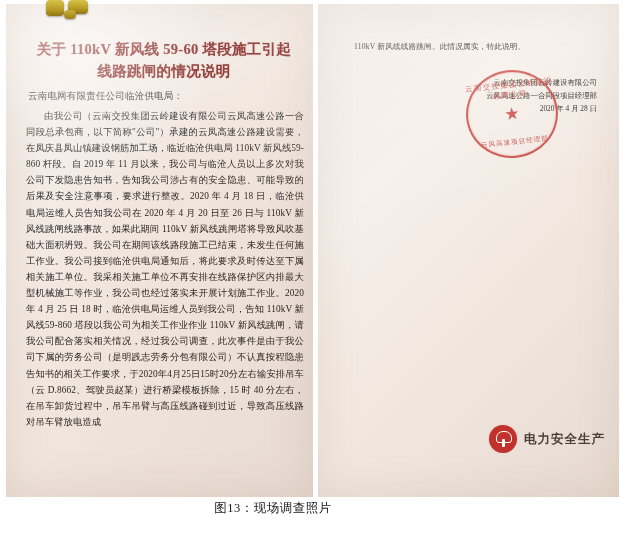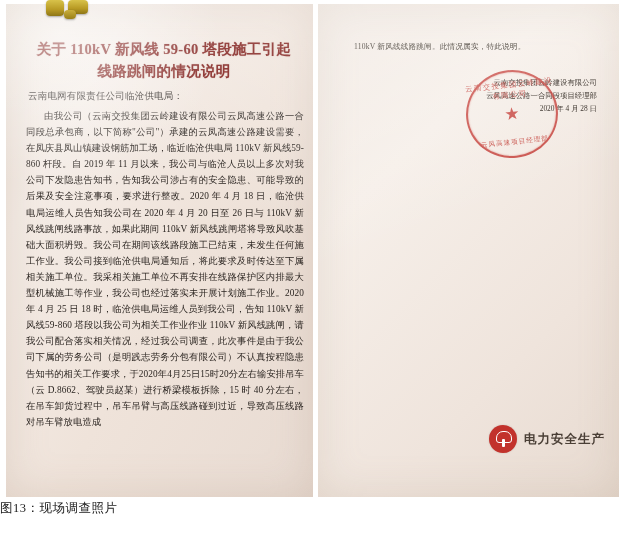--- a/index.html
+++ b/index.html
@@ -226,21 +226,21 @@
     font-family: "Liberation Serif", serif;
     white-space: nowrap;
   }
 
   
   .caption {
     position: absolute;
     left: 0;
     top: 500px;
     width: 546px;
-    text-align: left;
+    text-align: center;
     font-size: 12.5px;
     color: #1a1a1a;
     font-family: "Liberation Serif", serif;
     letter-spacing: 0.5px;
   }
 </style>
 </head>
 <body>
 
 <div id="page">

